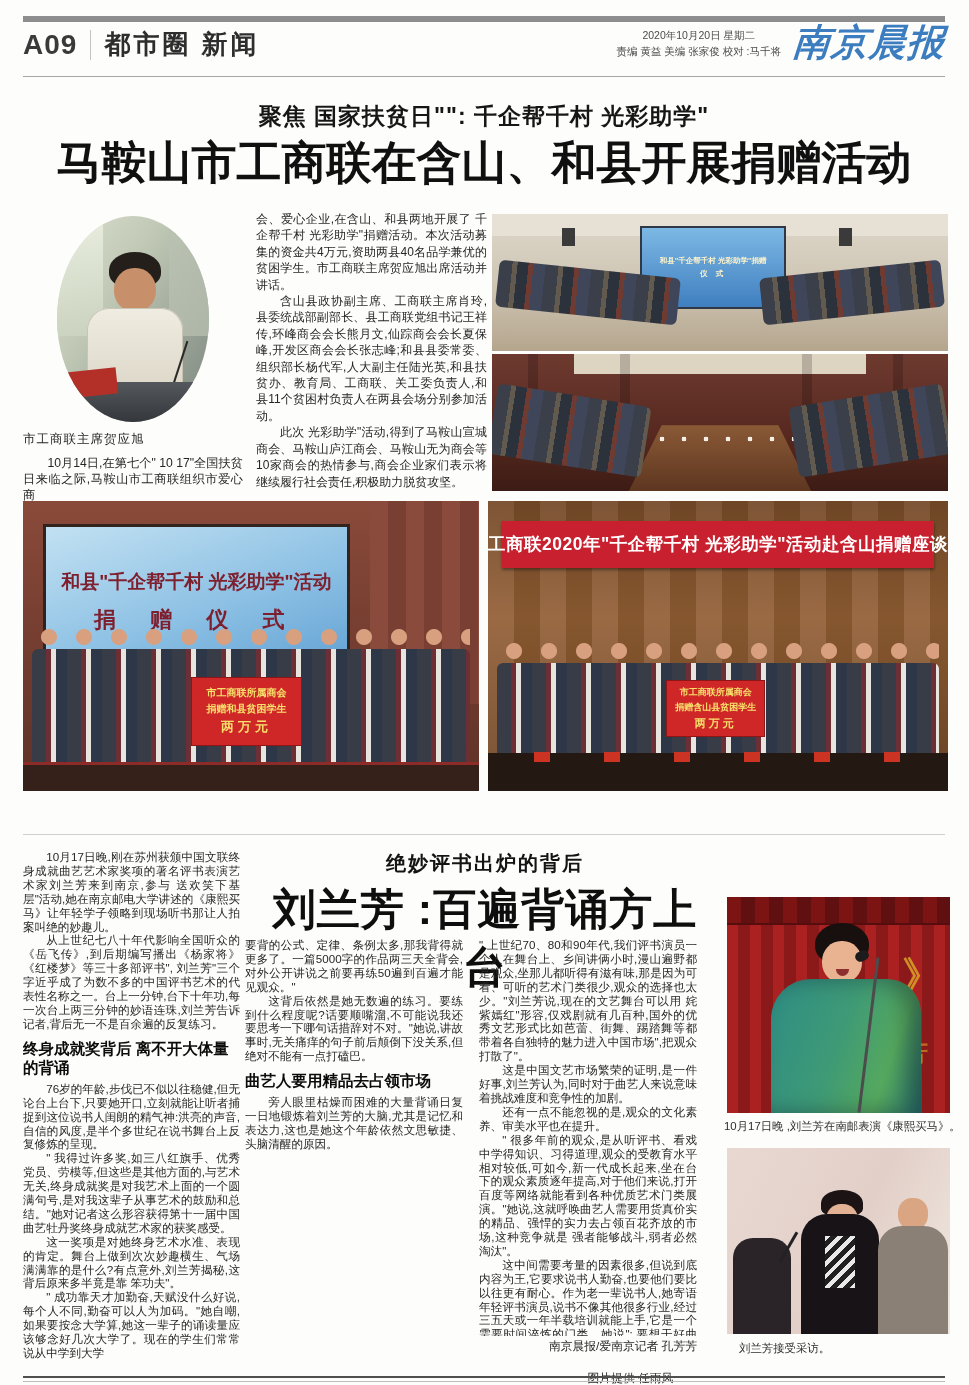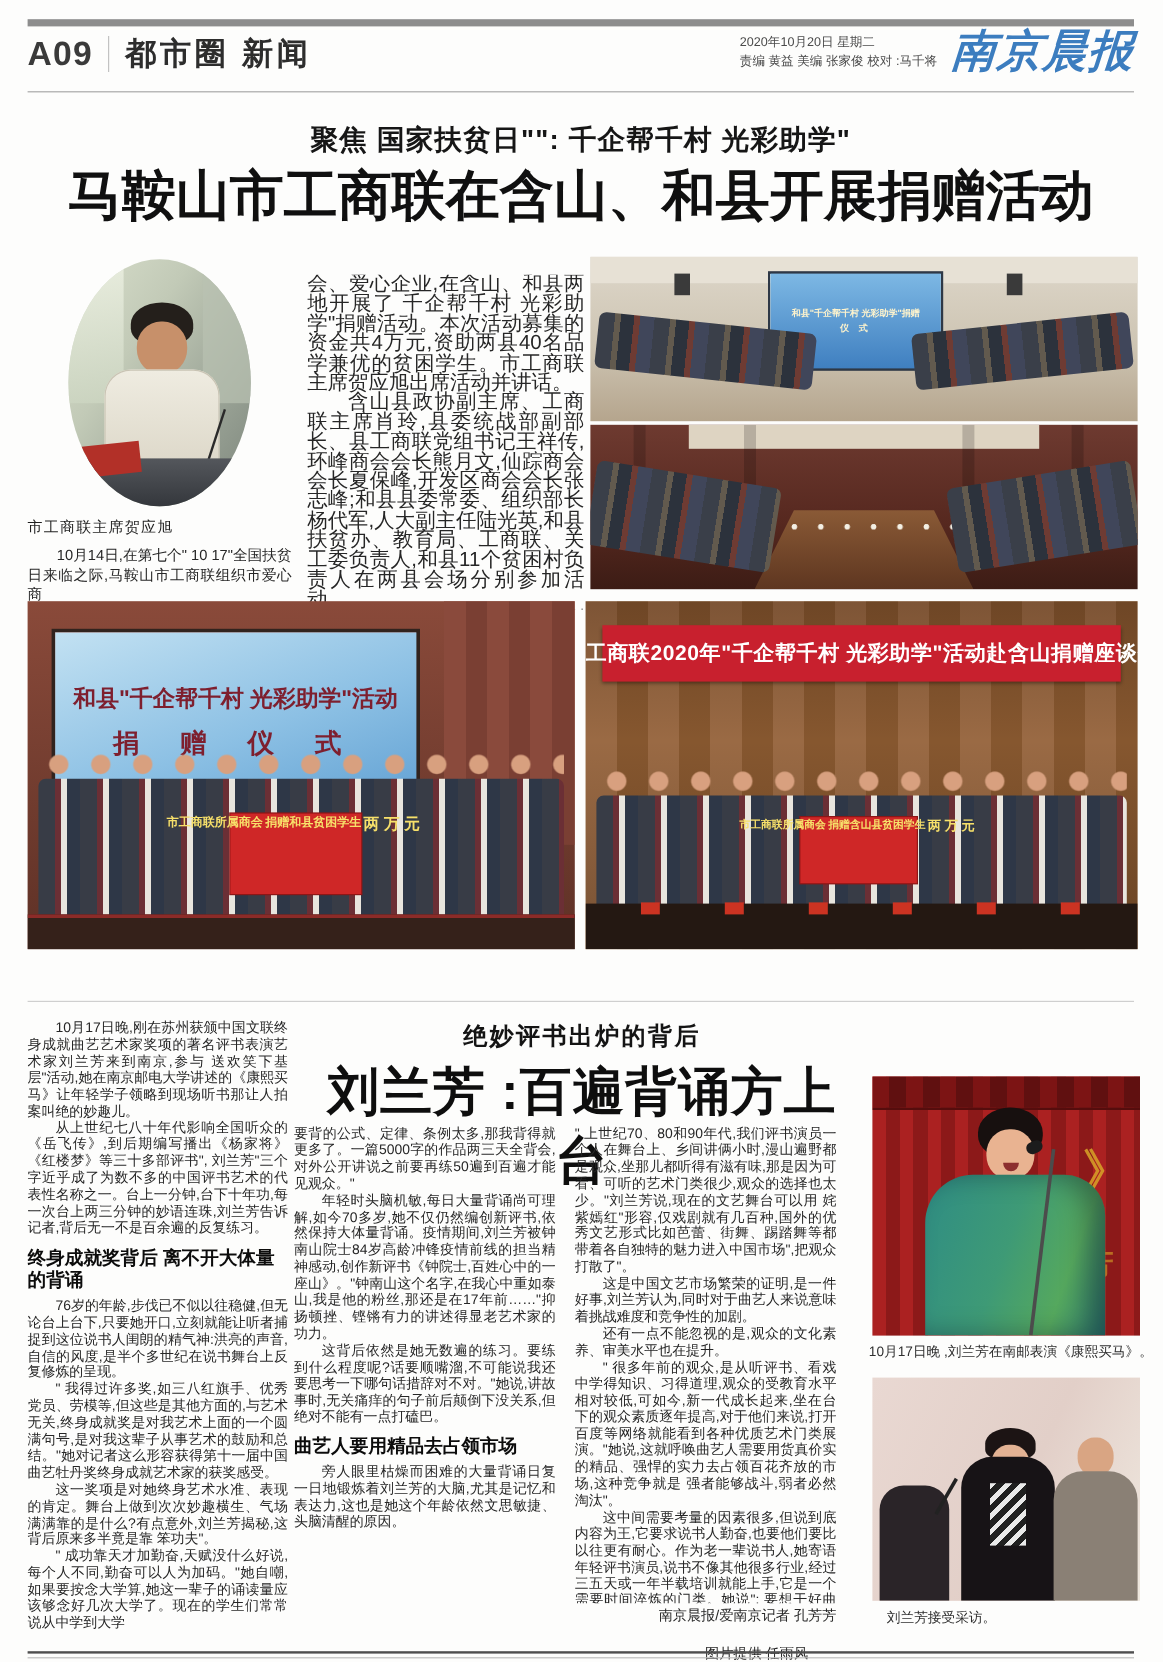--- a/index.html
+++ b/index.html
@@ -7,21 +7,21 @@
        font-family:"Liberation Sans",sans-serif;color:#262626;overflow:hidden;}
   .abs{position:absolute;}
   .center{text-align:center;}
   
   .page-bar{left:23px;top:16px;width:922px;height:6px;background:#8d8d8d;}
   .hdr-left{left:23px;top:27px;display:flex;align-items:center;gap:13px;}
   .pageno{font-size:28px;font-weight:bold;color:#3a3a3a;letter-spacing:1px;}
   .hdr-div{width:1px;height:30px;background:#c2c2c2;}
   .section{font-size:26px;font-weight:bold;color:#2d2d2d;letter-spacing:3px;}
   .hdr-right{right:24px;top:24px;display:flex;align-items:center;gap:12px;}
-  .credits{text-align:left;font-size:10.5px;color:#4b4b4b;line-height:16px;}
+  .credits{text-align:center;font-size:10.5px;color:#4b4b4b;line-height:16px;}
   .masthead{font-size:37px;font-weight:bold;font-style:italic;color:#3c7dbf;
             letter-spacing:1px;transform:skewX(-4deg);line-height:1;}
   .rule{background:#a8a8a8;height:1px;}
   
   .kicker1{left:23px;top:101px;width:922px;font-size:23px;font-weight:bold;color:#161616;letter-spacing:1px;}
   .headline1{left:23px;top:133px;width:922px;font-size:45px;font-weight:900;color:#101010;letter-spacing:0px;}
   .bodytext p{margin:0;text-indent:2em;text-align:justify;}
   .bodytext p.noind{text-indent:0;}
   .a1col1{left:23px;top:216px;width:220px;font-size:12.2px;line-height:16px;}
   .portrait{width:152px;height:206px;border-radius:50%;margin:0 auto;overflow:hidden;position:relative;
@@ -31,21 +31,21 @@
   .po-hair{position:absolute;left:52px;top:36px;width:52px;height:36px;border-radius:50% 50% 40% 40%;background:#241f1b;}
   .po-face{position:absolute;left:57px;top:52px;width:42px;height:44px;border-radius:48%;background:#c7906a;}
   .po-shirt{position:absolute;left:30px;top:92px;width:96px;height:80px;border-radius:22px 22px 0 0;
             background:linear-gradient(#efece1,#ddd8c9);box-shadow:inset 0 0 0 1px #c9c4b4;}
   .po-collar{position:absolute;left:68px;top:92px;width:20px;height:26px;background:#b98e66;clip-path:polygon(0 0,100% 0,50% 100%);}
   .po-desk{position:absolute;left:0;bottom:0;width:100%;height:40px;background:linear-gradient(#54575c,#34373c);}
   .po-red{position:absolute;left:8px;bottom:26px;width:52px;height:26px;background:#b23028;transform:rotate(-6deg);}
   .po-mic{position:absolute;right:28px;bottom:34px;width:2px;height:48px;background:#2a2a2a;transform:rotate(18deg);}
   .po-cap{margin-top:9px;font-size:12.5px;color:#1f1f1f;text-align:left;letter-spacing:1px;}
   .a1col1 p{margin-top:8px;}
-  .a1col2{left:256px;top:229px;width:231px;height:279px;overflow:hidden;font-size:17px;line-height:16.4px;}
+  .a1col2{left:256px;top:211px;width:231px;height:279px;overflow:hidden;font-size:12px;line-height:16.4px;}
   
   .photo{overflow:hidden;}
   .phA{left:492px;top:214px;width:456px;height:137px;background:linear-gradient(#ded7ca 0%,#cdc4b2 55%,#b5a58d 100%);}
   .phA .ceil{position:absolute;left:0;top:0;width:100%;height:22px;background:#e7e1d5;}
   .spk{position:absolute;width:13px;height:18px;background:#3a3a3a;}
   .screenA{position:absolute;left:33%;top:10%;width:31%;height:58%;
            background:linear-gradient(#7db8e4,#3f7fc0);display:flex;flex-direction:column;
            align-items:center;justify-content:center;gap:3px;box-shadow:0 0 0 2px #2e3846;}
   .screenA .l1{font-size:7.5px;color:#fdf3cd;font-weight:bold;white-space:nowrap;}
   .screenA .l2{font-size:7.5px;color:#fdf3cd;font-weight:bold;letter-spacing:3px;}
@@ -67,21 +67,21 @@
   .screenC .l2{font-size:22px;font-weight:bold;color:#7e1f2e;letter-spacing:14px;}
   .wallR{position:absolute;right:0;top:0;width:24%;height:70%;
          background:repeating-linear-gradient(90deg,#8a4a3c 0 18px,#7a3f33 18px 36px);}
   .stageFloor{position:absolute;left:0;bottom:0;width:100%;height:9%;background:#35211a;border-top:3px solid #8c2b28;}
   .crowd{position:absolute;}
   .crowd .heads{height:26px;background-image:radial-gradient(circle at 17px 14px,#d8a07f 7.5px,transparent 8.5px);
         background-size:35px 26px;background-repeat:repeat-x;}
   .crowd .bodies{height:calc(100% - 26px);
         background:repeating-linear-gradient(90deg,#383c46 0 14px,#6b2f35 14px 19px,#e8e5de 19px 24px,#2e3747 24px 35px);
         border-radius:6px 6px 0 0;}
-  .signC{position:absolute;background:#cf2727;display:flex;flex-direction:row;
+  .signC{position:absolute;background:#cf2727;display:flex;flex-direction:column;align-items:center;
          justify-content:center;gap:2px;box-shadow:0 0 0 1px #8e1616;z-index:3;}
   .signC .s{color:#f7e06a;font-weight:bold;white-space:nowrap;}
   .phD{left:488px;top:501px;width:460px;height:290px;
        background:repeating-linear-gradient(90deg,#9a6a44 0 26px,#86572f 26px 52px);}
   .phD .shade{position:absolute;left:0;top:0;width:100%;height:100%;background:linear-gradient(rgba(40,20,10,.25),rgba(40,20,10,0) 40%,rgba(20,10,5,.25));}
   .bannerD{position:absolute;left:3%;top:7%;width:94%;height:16%;background:#c8202e;
            display:flex;align-items:center;justify-content:center;box-shadow:0 2px 3px rgba(0,0,0,.4);}
   .bannerD span{color:#ffffff;font-weight:bold;font-size:17.5px;white-space:nowrap;letter-spacing:.5px;}
   .tableD{position:absolute;left:0;bottom:0;width:100%;height:13%;background:#241812;}
   .namecards{position:absolute;height:10px;background-image:linear-gradient(90deg,#c32 0 16px,transparent 16px);
@@ -243,21 +243,20 @@
   <p>" 成功靠天才加勤奋,天赋没什么好说,每个人不同,勤奋可以人为加码。"她自嘲,如果要按念大学算,她这一辈子的诵读量应该够念好几次大学了。现在的学生们常常说从中学到大学</p>
 </div>
 
 <div class="abs center" style="left:257px;top:850px;width:456px;">
   <div class="a2kicker">绝妙评书出炉的背后</div>
   <div class="a2headline">刘兰芳 :百遍背诵方上台</div>
 </div>
 
 <div class="abs a2col2 a2col bodytext">
   <p class="noind">要背的公式、定律、条例太多,那我背得就更多了。一篇5000字的作品两三天全背会,对外公开讲说之前要再练50遍到百遍才能见观众。"</p>
-  <p>年轻时头脑机敏,每日大量背诵尚可理解,如今70多岁,她不仅仍然编创新评书,依然保持大体量背诵。疫情期间,刘兰芳被钟南山院士84岁高龄冲锋疫情前线的担当精神感动,创作新评书《钟院士,百姓心中的一座山》。"钟南山这个名字,在我心中重如泰山,我是他的粉丝,那还是在17年前……"抑扬顿挫、铿锵有力的讲述得显老艺术家的功力。</p>
   <p>这背后依然是她无数遍的练习。要练到什么程度呢?话要顺嘴溜,不可能说我还要思考一下哪句话措辞对不对。"她说,讲故事时,无关痛痒的句子前后颠倒下没关系,但绝对不能有一点打磕巴。</p>
   <div class="subhead">曲艺人要用精品去占领市场</div>
   <p>旁人眼里枯燥而困难的大量背诵日复一日地锻炼着刘兰芳的大脑,尤其是记忆和表达力,这也是她这个年龄依然文思敏捷、头脑清醒的原因。</p>
 
 </div>
 
 <div class="abs a2col3 a2col bodytext">
   <p class="noind">" 上世纪70、80和90年代,我们评书演员一个人在舞台上、乡间讲俩小时,漫山遍野都是观众,坐那儿都听得有滋有味,那是因为可看、可听的艺术门类很少,观众的选择也太少。"刘兰芳说,现在的文艺舞台可以用 姹紫嫣红"形容,仅戏剧就有几百种,国外的优秀文艺形式比如芭蕾、街舞、踢踏舞等都带着各自独特的魅力进入中国市场",把观众打散了"。</p>
   <p>这是中国文艺市场繁荣的证明,是一件好事,刘兰芳认为,同时对于曲艺人来说意味着挑战难度和竞争性的加剧。</p>
   <p>还有一点不能忽视的是,观众的文化素养、审美水平也在提升。</p>

